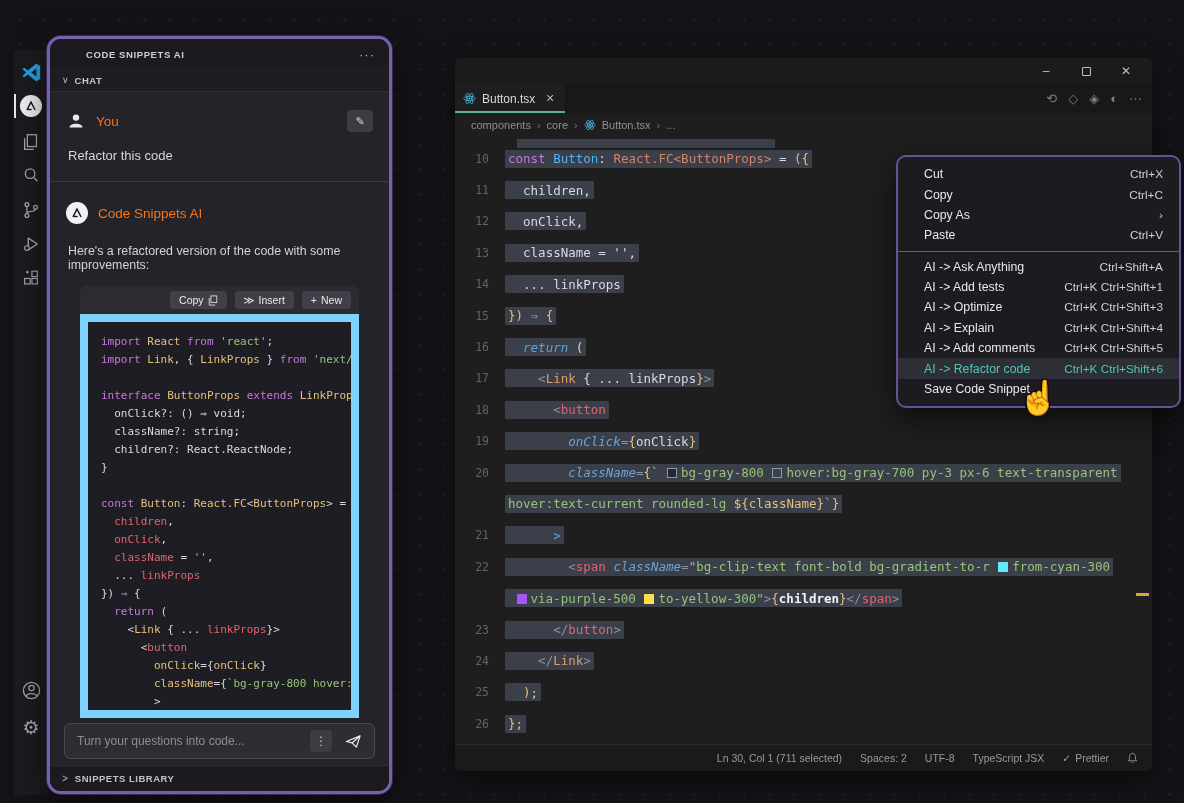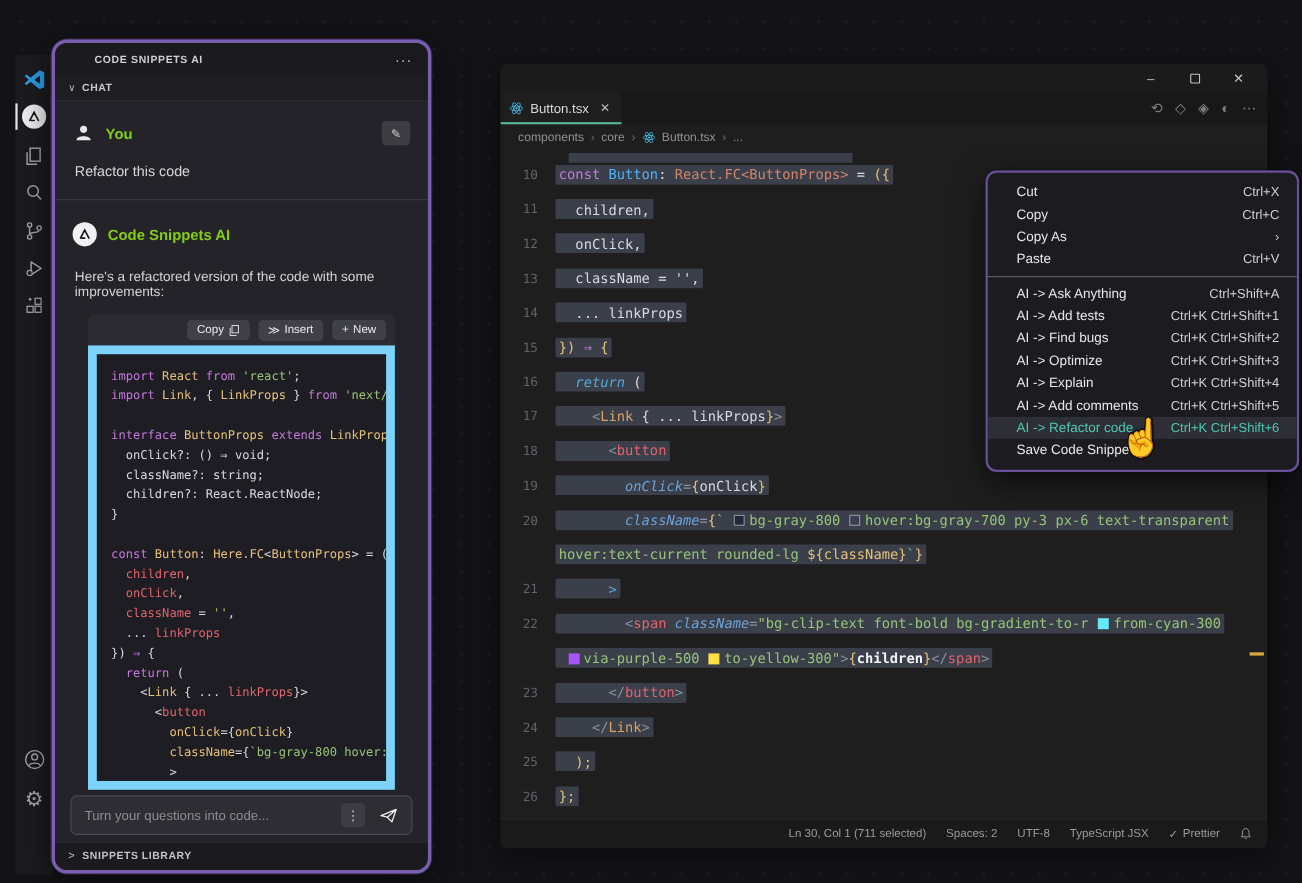--- a/index.html
+++ b/index.html
@@ -73,21 +73,21 @@
   .panel{position:absolute;left:47px;top:36px;width:345px;height:758px;background:#232329;border:3px solid #7a5fae;border-radius:14px;box-shadow:0 0 0 1px #36294f,0 10px 34px rgba(0,0,0,.6);z-index:4;overflow:hidden}
   .panel-header{height:30px;background:#1b1b1f;display:flex;align-items:center;justify-content:space-between;padding:0 14px 0 36px}
   .panel-title{font-size:9.5px;font-weight:bold;letter-spacing:.6px;color:#cfcfd4}
   .panel-more{color:#bcbcc2;font-size:13px;letter-spacing:1px}
   .chat-row{height:23px;background:#1d1d22;display:flex;align-items:center;gap:6px;padding-left:12px;border-bottom:1px solid #2e2e34}
   .chat-row .chev{font-size:9px;color:#b8b8be}
   .chat-title{font-size:9.5px;font-weight:bold;letter-spacing:.5px;color:#c6c6cc}
   .msg-user{padding:18px 16px 0 16px}
   .msg-head{display:flex;align-items:center;gap:10px}
   .avatar-user{width:20px;height:20px;display:flex;align-items:center;justify-content:center}
-  .who{font-size:13.5px;font-weight:bold;color:#84cc16}
+  .who{font-size:13.5px;font-weight:normal;color:#f97316}
   .edit-btn{margin-left:auto;width:26px;height:22px;background:#3c3c43;border-radius:4px;display:flex;align-items:center;justify-content:center;color:#d2d2d6;font-size:11px}
   .msg-text{font-size:13px;color:#d6d6db;margin:16px 0 18px 2px}
   .msg-sep{border-top:1px solid #3a3a41;margin:0 0 0 0}
   .msg-ai{padding:20px 16px 0 16px}
   .ai-avatar{width:22px;height:22px;border-radius:50%;background:#f2f2f4;display:flex;align-items:center;justify-content:center}
   .ai-text{font-size:12.4px;color:#d2d2d7;margin:20px 8px 14px 2px}
   .code-card{margin:0 14px}
   .card-toolbar{height:28px;background:#2b2b31;border-radius:6px 6px 0 0;display:flex;align-items:center;justify-content:flex-end;gap:8px;padding:0 8px}
   .tool-btn{background:#404049;border-radius:4px;padding:3px 9px;font-size:10.5px;color:#e9e9ec;display:flex;align-items:center;gap:4px}
   .chat-code{border:8px solid #7dd3fc;background:#1d1d23;padding:10px 0 10px 13px;height:404px;overflow:hidden}
@@ -283,24 +283,20 @@
       <span class="sc">Ctrl+V</span>
     </div>
     <div class="menu-divider"></div>
     <div class="menu-item">
       <span>AI -&gt; Ask Anything</span>
       <span class="sc">Ctrl+Shift+A</span>
     </div>
     <div class="menu-item">
       <span>AI -&gt; Add tests</span>
       <span class="sc">Ctrl+K Ctrl+Shift+1</span>
-    </div>
-    <div class="menu-item">
-      <span>AI -&gt; Find bugs</span>
-      <span class="sc">Ctrl+K Ctrl+Shift+2</span>
     </div>
     <div class="menu-item">
       <span>AI -&gt; Optimize</span>
       <span class="sc">Ctrl+K Ctrl+Shift+3</span>
     </div>
     <div class="menu-item">
       <span>AI -&gt; Explain</span>
       <span class="sc">Ctrl+K Ctrl+Shift+4</span>
     </div>
     <div class="menu-item">
@@ -375,21 +371,21 @@
       <div class="chat-code mono">
           <div class="crow"><span class="cline"><span class="t-kw">import </span><span class="t-gold">React </span><span class="t-kw">from </span><span class="t-str">'react'</span><span class="t-plain">;</span></span></div>
           <div class="crow"><span class="cline"><span class="t-kw">import </span><span class="t-gold">Link</span><span class="t-plain">, { </span><span class="t-gold">LinkProps</span><span class="t-plain"> } </span><span class="t-kw">from </span><span class="t-str">'next/link'</span><span class="t-plain">;</span></span></div>
           <div class="crow"><span class="cline" style="background: transparent;">&nbsp;</span></div>
           <div class="crow"><span class="cline"><span class="t-kw">interface </span><span class="t-gold">ButtonProps </span><span class="t-kw">extends </span><span class="t-gold">LinkProps </span><span class="t-plain">{</span></span></div>
           <div class="crow"><span class="cline"><span class="t-plain">  onClick?: () ⇒ void;</span></span></div>
           <div class="crow"><span class="cline"><span class="t-plain">  className?: string;</span></span></div>
           <div class="crow"><span class="cline"><span class="t-plain">  children?: React.ReactNode;</span></span></div>
           <div class="crow"><span class="cline"><span class="t-plain">}</span></span></div>
           <div class="crow"><span class="cline" style="background: transparent;">&nbsp;</span></div>
-          <div class="crow"><span class="cline"><span class="t-kw">const </span><span class="t-gold">Button</span><span class="t-plain">: </span><span class="t-gold">Here.FC</span><span class="t-plain">&lt;</span><span class="t-gold">ButtonProps</span><span class="t-plain">&gt; = ({</span></span></div>
+          <div class="crow"><span class="cline"><span class="t-kw">const </span><span class="t-gold">Button</span><span class="t-plain">: </span><span class="t-gold">React.FC</span><span class="t-plain">&lt;</span><span class="t-gold">ButtonProps</span><span class="t-plain">&gt; = ({</span></span></div>
           <div class="crow"><span class="cline"><span class="t-tag">  children</span><span class="t-plain">,</span></span></div>
           <div class="crow"><span class="cline"><span class="t-tag">  onClick</span><span class="t-plain">,</span></span></div>
           <div class="crow"><span class="cline"><span class="t-tag">  className</span><span class="t-plain"> = </span><span class="t-str">''</span><span class="t-plain">,</span></span></div>
           <div class="crow"><span class="cline"><span class="t-plain">  ... </span><span class="t-tag">linkProps</span></span></div>
           <div class="crow"><span class="cline"><span class="t-plain">}) </span><span class="t-kw">⇒</span><span class="t-plain"> {</span></span></div>
           <div class="crow"><span class="cline"><span class="t-kw">  return </span><span class="t-plain">(</span></span></div>
           <div class="crow"><span class="cline"><span class="t-plain">    &lt;</span><span class="t-gold">Link</span><span class="t-plain"> { ... </span><span class="t-tag">linkProps</span><span class="t-plain">}&gt;</span></span></div>
           <div class="crow"><span class="cline"><span class="t-plain">      &lt;</span><span class="t-tag">button</span></span></div>
           <div class="crow"><span class="cline"><span class="t-plain">        </span><span class="t-gold">onClick</span><span class="t-plain">={</span><span class="t-gold">onClick</span><span class="t-plain">}</span></span></div>
           <div class="crow"><span class="cline"><span class="t-plain">        </span><span class="t-gold">className</span><span class="t-plain">={</span><span class="t-str">`bg-gray-800 hover:bg-gray-700 p</span></span></div>

